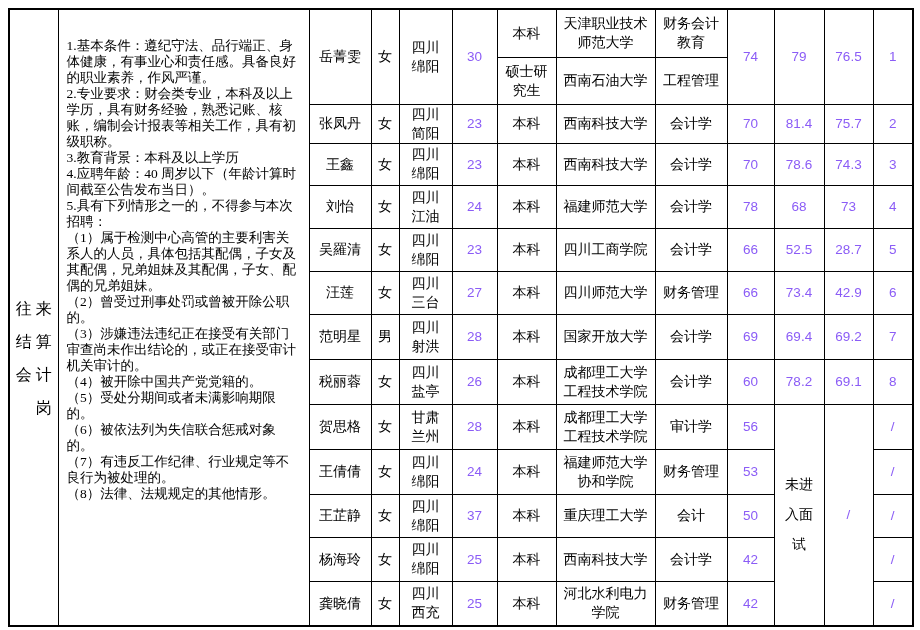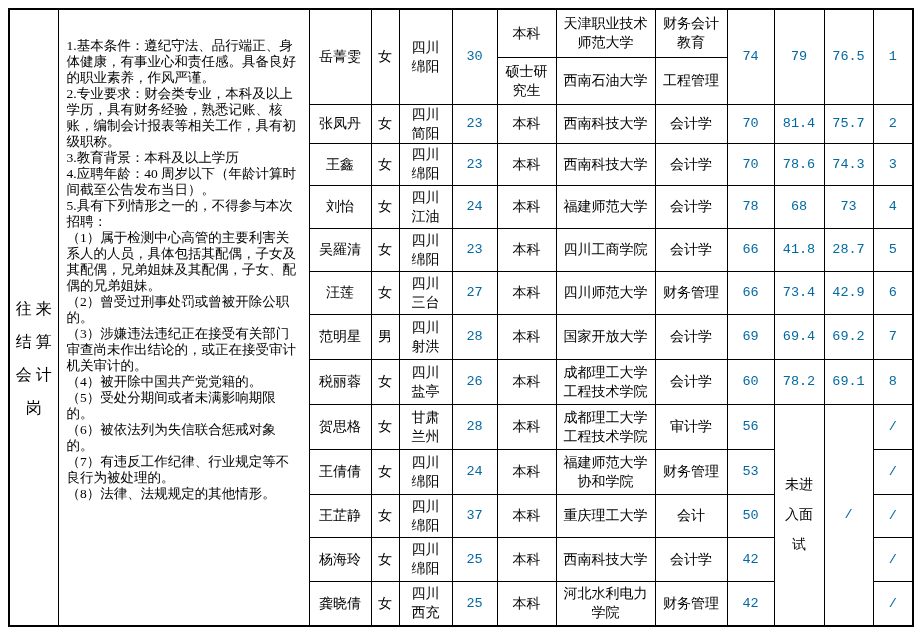--- a/index.html
+++ b/index.html
@@ -21,31 +21,31 @@
     text-align: center;
     vertical-align: middle;
     font-size: 14px;
     color: #000;
     line-height: 19px;
     padding: 0 2px;
     white-space: pre-line;
     overflow: hidden;
   }
   td.num {
-    font-family: Liberation Mono, monospace;
+    font-family: Liberation Sans, sans-serif;
     font-size: 13.5px;
-    color: #0369a1;
+    color: #8b5cf6;
   }
   td.pos {
     font-size: 16px;
     padding-top: 80px;
   }
   td.pos .pos-inner {
     display: inline-block;
-    text-align: center;
+    text-align: right;
     white-space: pre-line;
     line-height: 33px;
   }
   td.req {
     text-align: left;
     vertical-align: top;
     padding: 28px 6px 0 8px;
     white-space: normal;
     font-size: 13.5px;
   }
@@ -168,21 +168,21 @@
     <tr style="height:43px">
       <td>吴羅清</td>
       <td>女</td>
       <td>四川
 绵阳</td>
       <td class="num">23</td>
       <td>本科</td>
       <td>四川工商学院</td>
       <td>会计学</td>
       <td class="num">66</td>
-      <td class="num">41.8</td>
+      <td class="num">52.5</td>
       <td class="num">28.7</td>
       <td class="num">5</td>
     </tr>
 
     <tr style="height:43px">
       <td>汪莲</td>
       <td>女</td>
       <td>四川
 三台</td>
       <td class="num">27</td>

